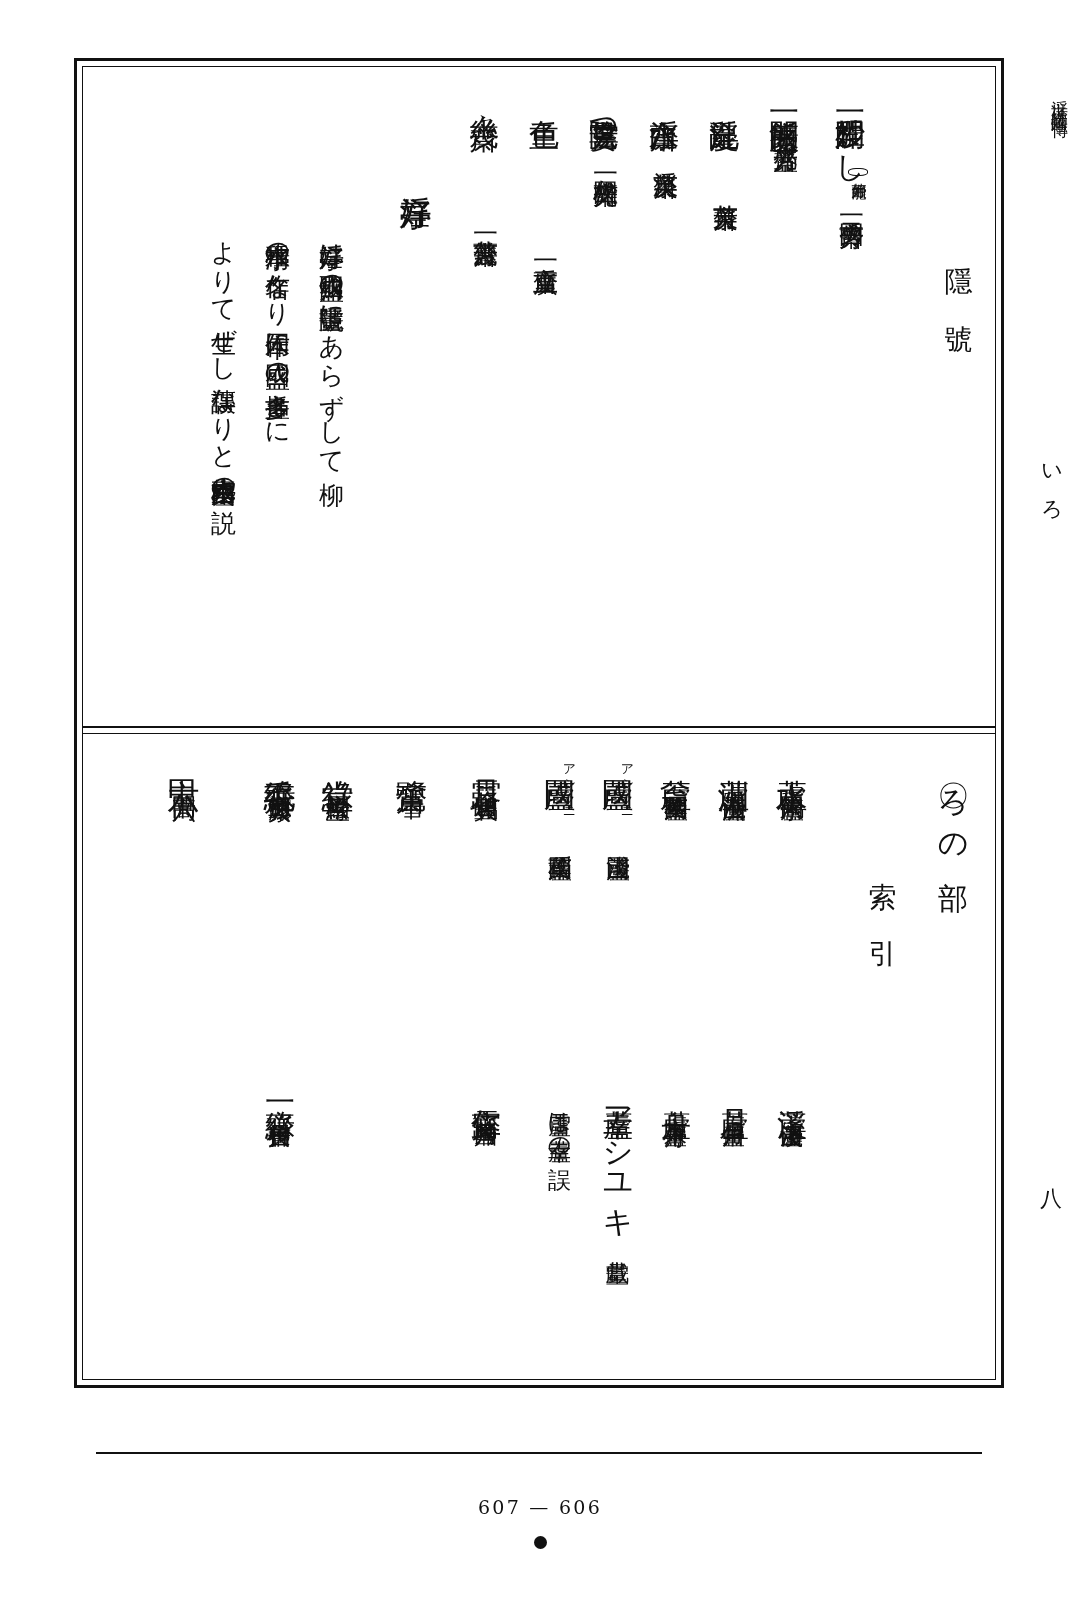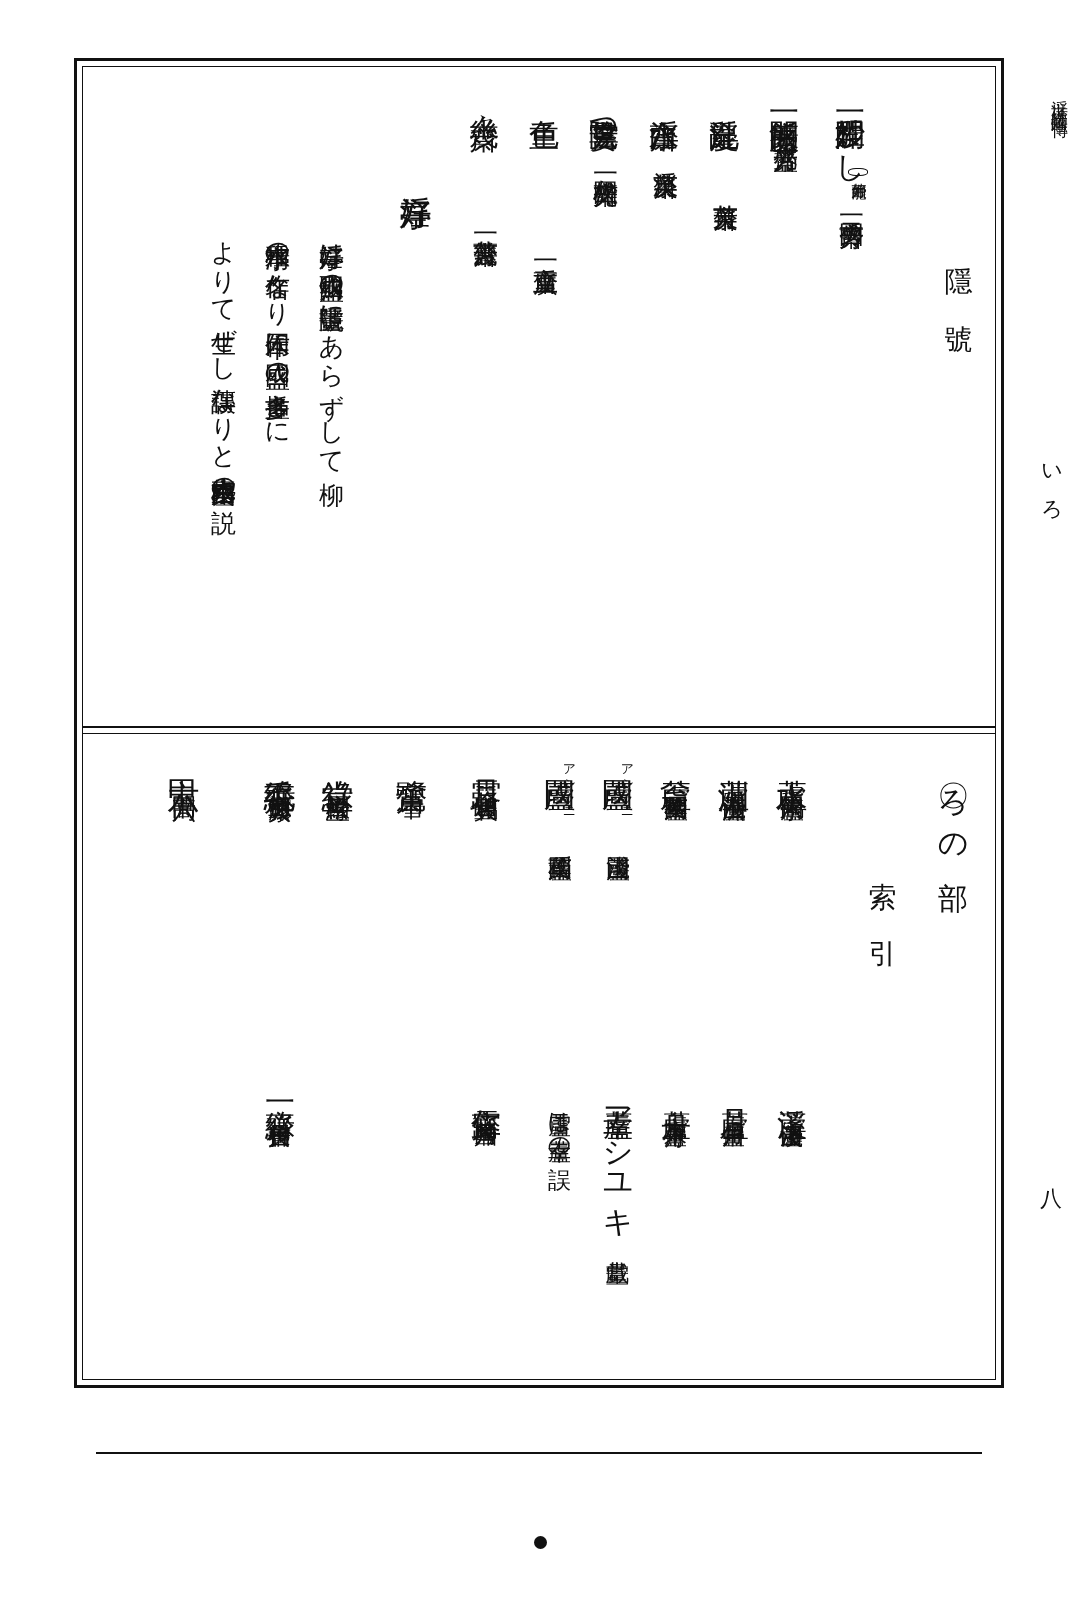--- a/index.html
+++ b/index.html
@@ -403,15 +403,16 @@
     </div>
 
     <div class="ix2" style="right:692px; top:346px;">
       <div class="hw">綠一齋</div>
       <div class="sub">長谷川實信</div>
     </div>
 
   </div>
 
   <div class="foot-rule"></div>
+  <div class="folio">607 — 606</div>
   <div class="dot"></div>
 
 </div>
 
 </body></html>

